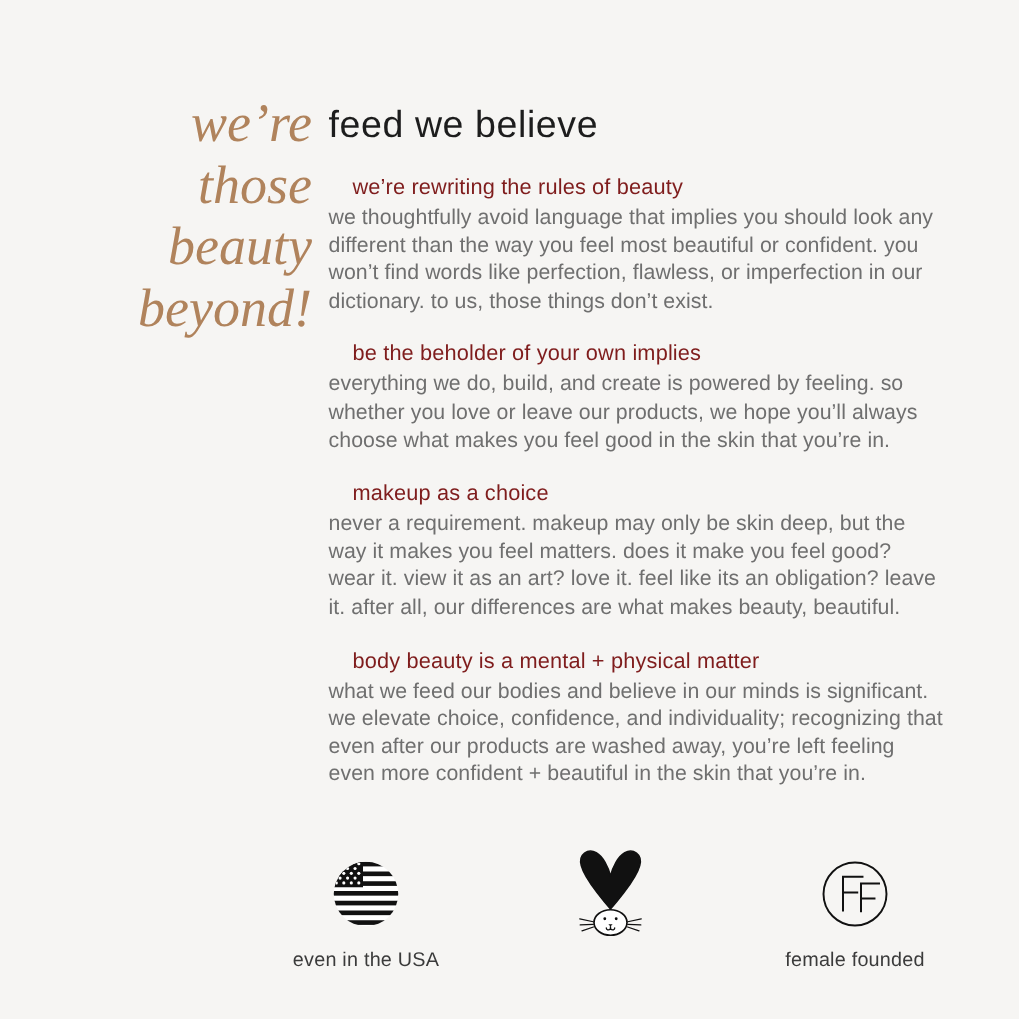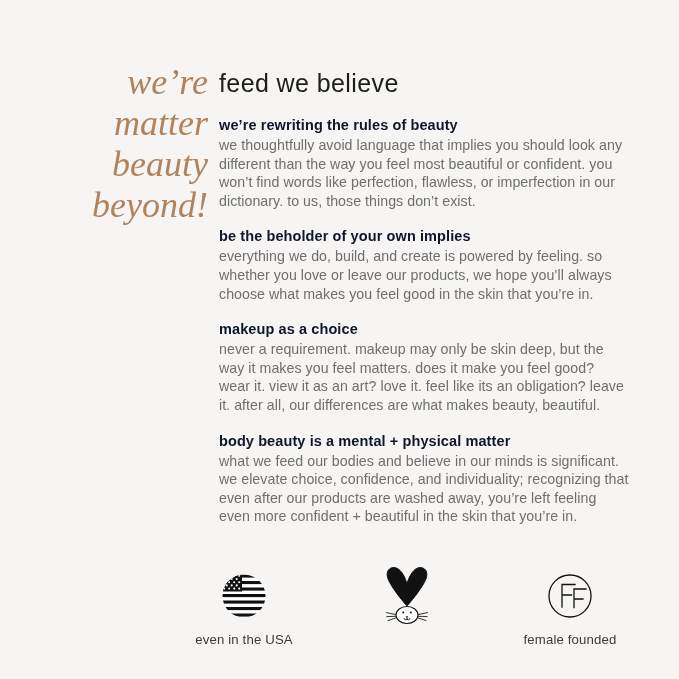--- a/index.html
+++ b/index.html
@@ -53,24 +53,25 @@
     font-weight: 400;
     letter-spacing: 0.4px;
     margin: 0 0 18px 0;
   }
   .belief-block {
     margin-bottom: 17px;
   }
   .belief-title {
     font-size: 14.5px;
     line-height: 19px;
-    font-weight: bold;
-    color: #0f172a;
+    font-weight: normal;
+    color: #7f1d1d;
     letter-spacing: 0.1px;
     margin-bottom: 1px;
+    margin-left: 16px;
   }
   .belief-body {
     font-size: 14.2px;
     line-height: 18.6px;
     color: #6f6f6f;
     letter-spacing: 0.05px;
   }
 
   
   .proudly-row {
@@ -102,21 +103,21 @@
     line-height: 16px;
   }
 </style>
 </head>
 <body>
 
 <div class="page">
 
   <div class="brand-headline">
     <span class="l">we’re</span>
-    <span class="l">matter</span>
+    <span class="l">those</span>
     <span class="l">beauty</span>
     <span class="l">beyond!</span>
   </div>
 
   <div class="content">
     <div class="main-title">feed we believe</div>
 
     <div class="belief-block">
       <div class="belief-title">we’re rewriting the rules of beauty</div>
       <div class="belief-body">we thoughtfully avoid language that implies you should look any different than the way you feel most beautiful or confident. you won’t find words like perfection, flawless, or imperfection in our dictionary. to us, those things don’t exist.</div>

